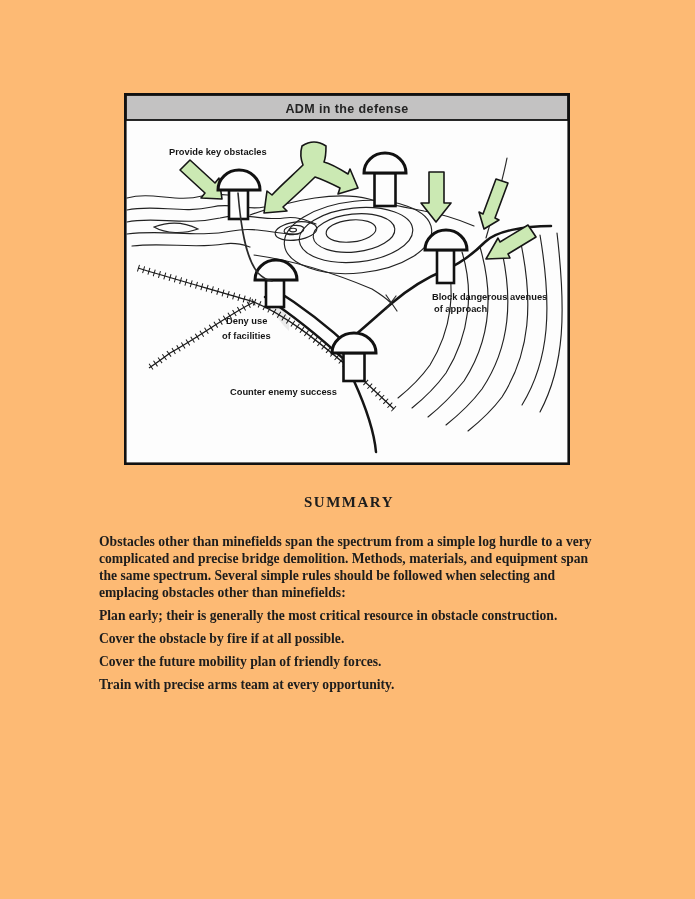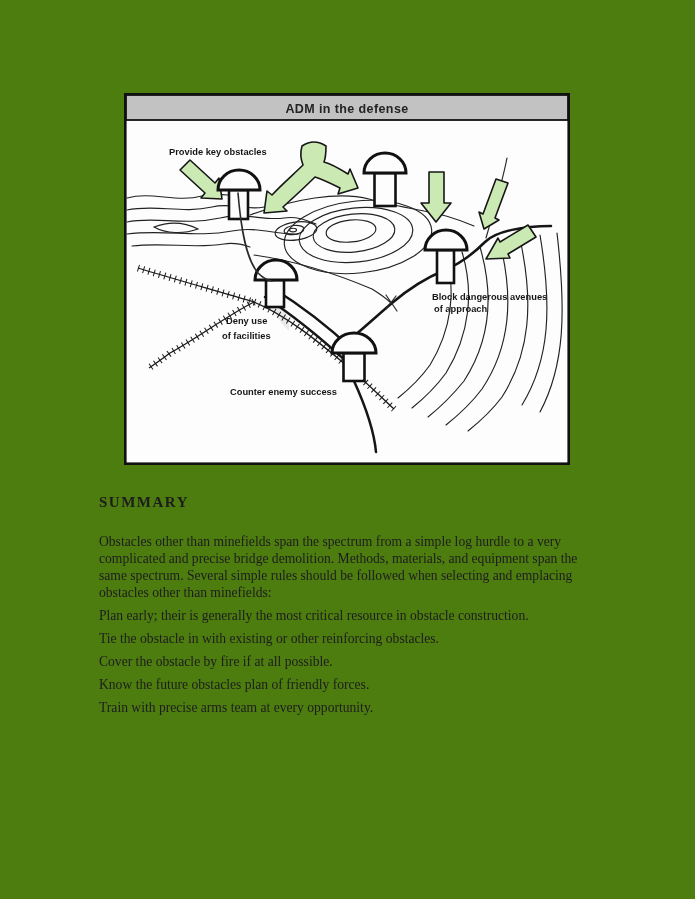--- a/index.html
+++ b/index.html
@@ -1,17 +1,17 @@
 <!DOCTYPE html>
 <html><head>
 <meta charset="utf-8">
 <style>
   html,body { margin:0; padding:0; background:#ffffff; }
   .page {
-    position:relative; width:695px; height:899px; background:#4d7c0f;
+    position:relative; width:695px; height:899px; background:#fdba74;
     font-family:"Liberation Serif", serif; overflow:hidden;
   }
   .figure-wrap { position:absolute; left:124px; top:93px; width:446px; height:372px; }
   svg { display:block; }
   .fig-title {
     font-family:"Liberation Sans", sans-serif; font-weight:bold;
     font-size:12.5px; fill:#242424; letter-spacing:0.4px;
   }
   .fig-label {
     font-family:"Liberation Sans", sans-serif; font-weight:bold;
@@ -23,24 +23,24 @@
   .rr-ticks { fill:none; stroke:#1a1a1a; stroke-width:7; stroke-dasharray:1 4.5; }
   .rr-line { fill:none; stroke:#1a1a1a; stroke-width:1.3; }
   .adv-arrow { stroke:#161616; stroke-width:1.6; stroke-linejoin:round; }
   .adm-dome { fill:#fdfdfd; stroke:#111111; stroke-width:3; }
   .adm-stem { fill:#fdfdfd; stroke:#111111; stroke-width:2.6; }
   .shade { fill:#e0e0e0; opacity:0.65; }
   .fig-frame { fill:#fdfdfd; stroke:#111111; stroke-width:2.6; }
   .bar-stroke { stroke:#111111; stroke-width:1.8; }
   .text-col { position:absolute; left:99px; top:494px; width:500px; color:#1d1d1d; }
   .text-col h2 {
-    font-size:15px; font-weight:bold; text-align:left;
+    font-size:15px; font-weight:bold; text-align:center;
     letter-spacing:1.5px; margin:0 0 22px 0;
   }
-  .text-col p { font-size:13.6px; line-height:17px; margin:0 0 6px 0; }
+  .text-col p { font-size:13.6px; line-height:17px; margin:0 0 6px 0;font-weight:bold; }
 </style>
 </head>
 <body>
 
 <div class="page">
 
   <div class="figure-wrap">
     <svg width="446" height="372" viewBox="0 0 446 372">
 
       <rect class="fig-frame" x="1.3" y="1.3" width="443.4" height="369.4"></rect>
@@ -148,19 +148,18 @@
         </g>
 
       </g>
     </svg>
   </div>
 
   <div class="text-col">
     <h2>SUMMARY</h2>
     <p>Obstacles other than minefields span the spectrum from a simple log hurdle to a very complicated and precise bridge demolition. Methods, materials, and equipment span the same spectrum. Several simple rules should be followed when selecting and emplacing obstacles other than minefields:</p>
     <p>Plan early; their is generally the most critical resource in obstacle construction.</p>
-    <p>Tie the obstacle in with existing or other reinforcing obstacles.</p>
     <p>Cover the obstacle by fire if at all possible.</p>
-    <p>Know the future obstacles plan of friendly forces.</p>
+    <p>Cover the future mobility plan of friendly forces.</p>
     <p>Train with precise arms team at every opportunity.</p>
   </div>
 
 </div>
 
 </body></html>

